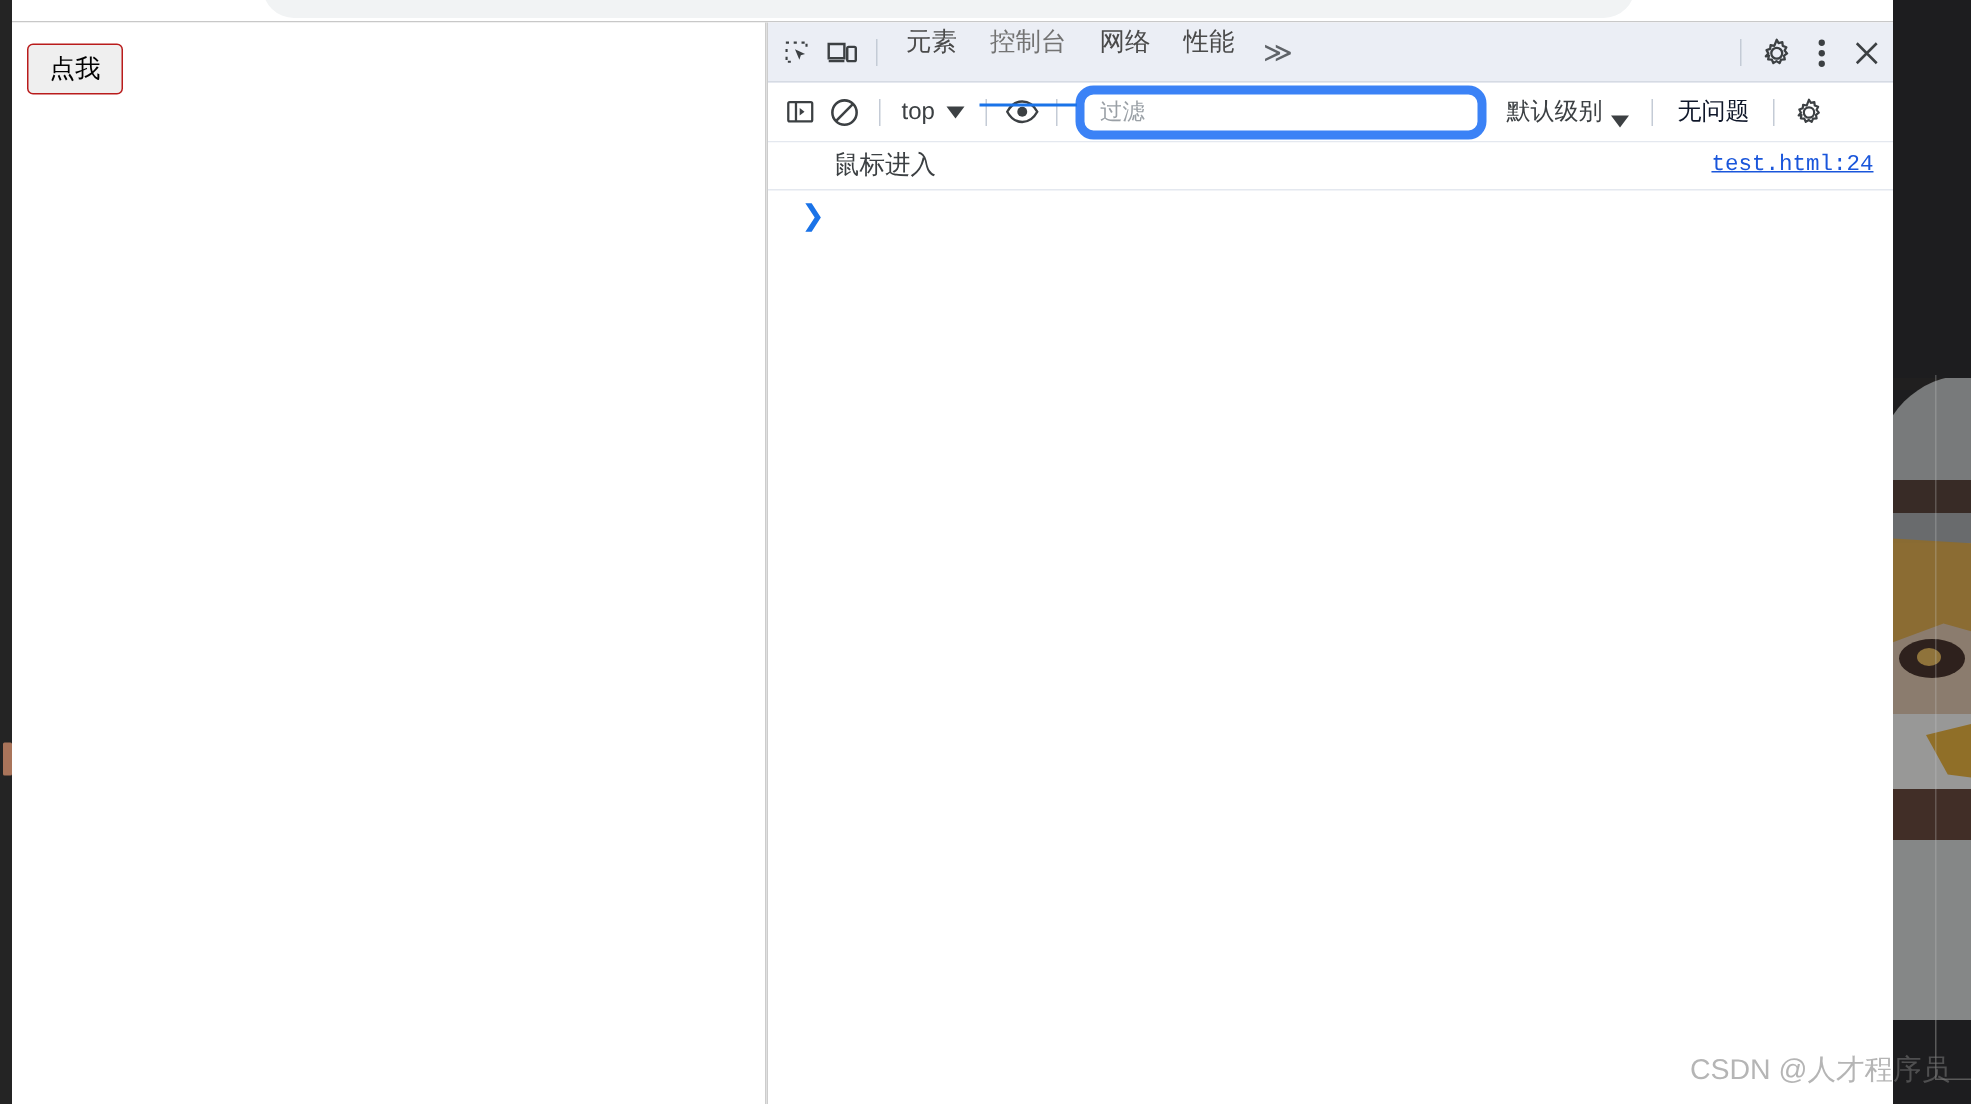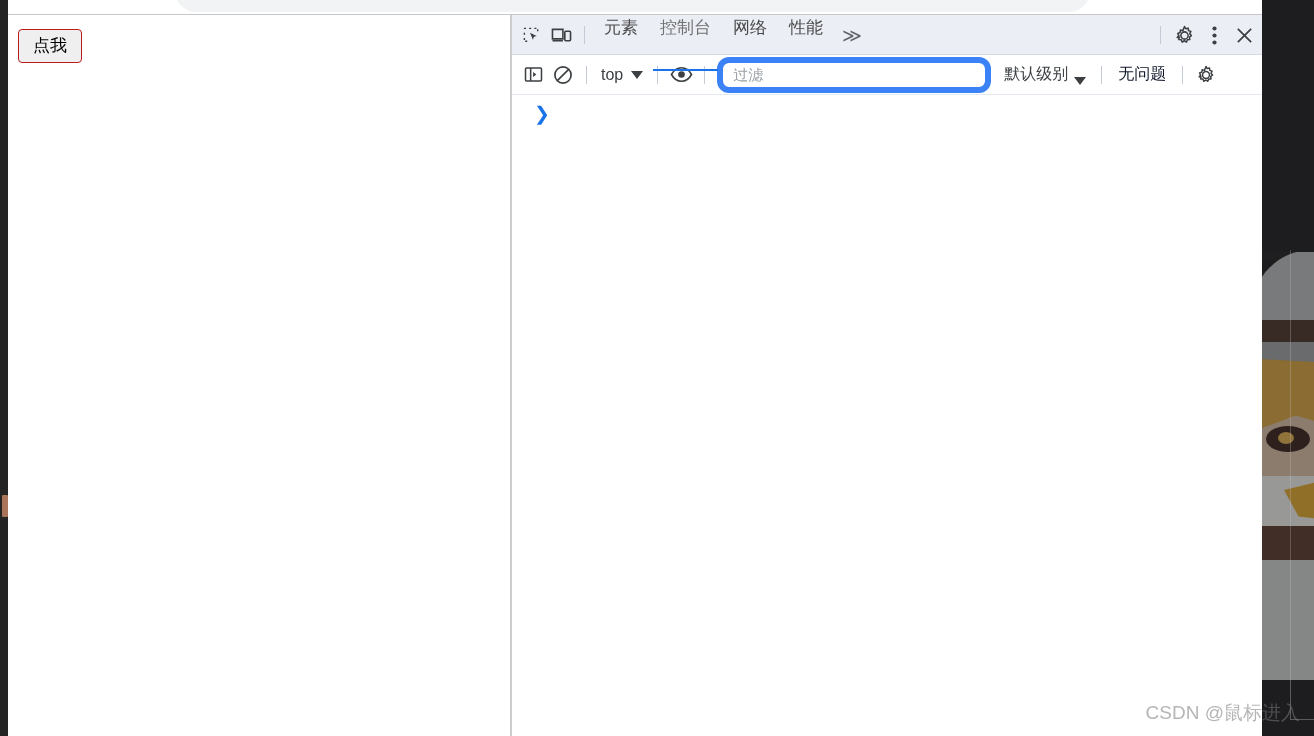--- a/index.html
+++ b/index.html
@@ -536,24 +536,28 @@
 
         <div class="tb-icon-btn">
           <svg width="20" height="20" viewBox="0 0 22 22">
             <path d="M11 7.2a3.8 3.8 0 100 7.6 3.8 3.8 0 000-7.6z" stroke="#3c4043" stroke-width="1.6" fill="none"></path>
             <path d="M11 1.6l1.3 2.3 2.6-.6 .3 2.6 2.5 .9-1.2 2.3 1.7 2-2.1 1.6 .5 2.6-2.6 .2-1 2.4-2.2-1.4-2.2 1.4-1-2.4-2.6-.2 .5-2.6L3.4 13.1l1.7-2L3.9 8.8l2.5-.9 .3-2.6 2.6 .6z" stroke="#3c4043" stroke-width="1.6" fill="none" stroke-linejoin="round"></path>
           </svg>
         </div>
       </div>
 
       <div class="console-body">
+        <div class="console-row">
+          <div class="console-msg">鼠标进入</div>
+          <div class="console-src">test.html:24</div>
+        </div>
         <div class="prompt-row">
           <span class="prompt-caret">❯</span>
           <span class="prompt-input"></span>
         </div>
       </div>
 
     </div>
   </div>
 
-  <div class="watermark">CSDN @鼠标进入</div>
+  <div class="watermark">CSDN @人才程序员</div>
 
 </div>
 
 </body></html>

